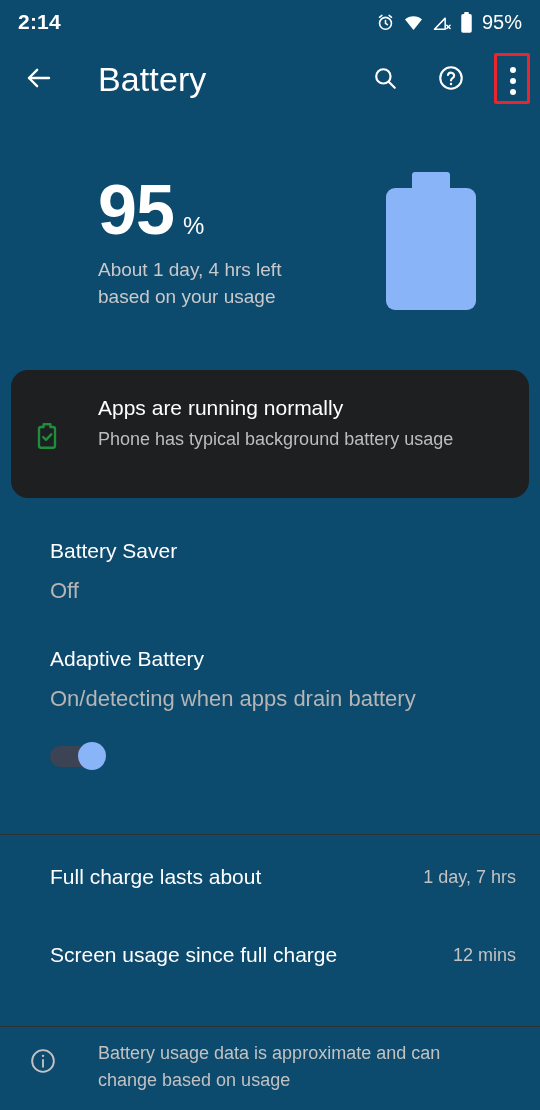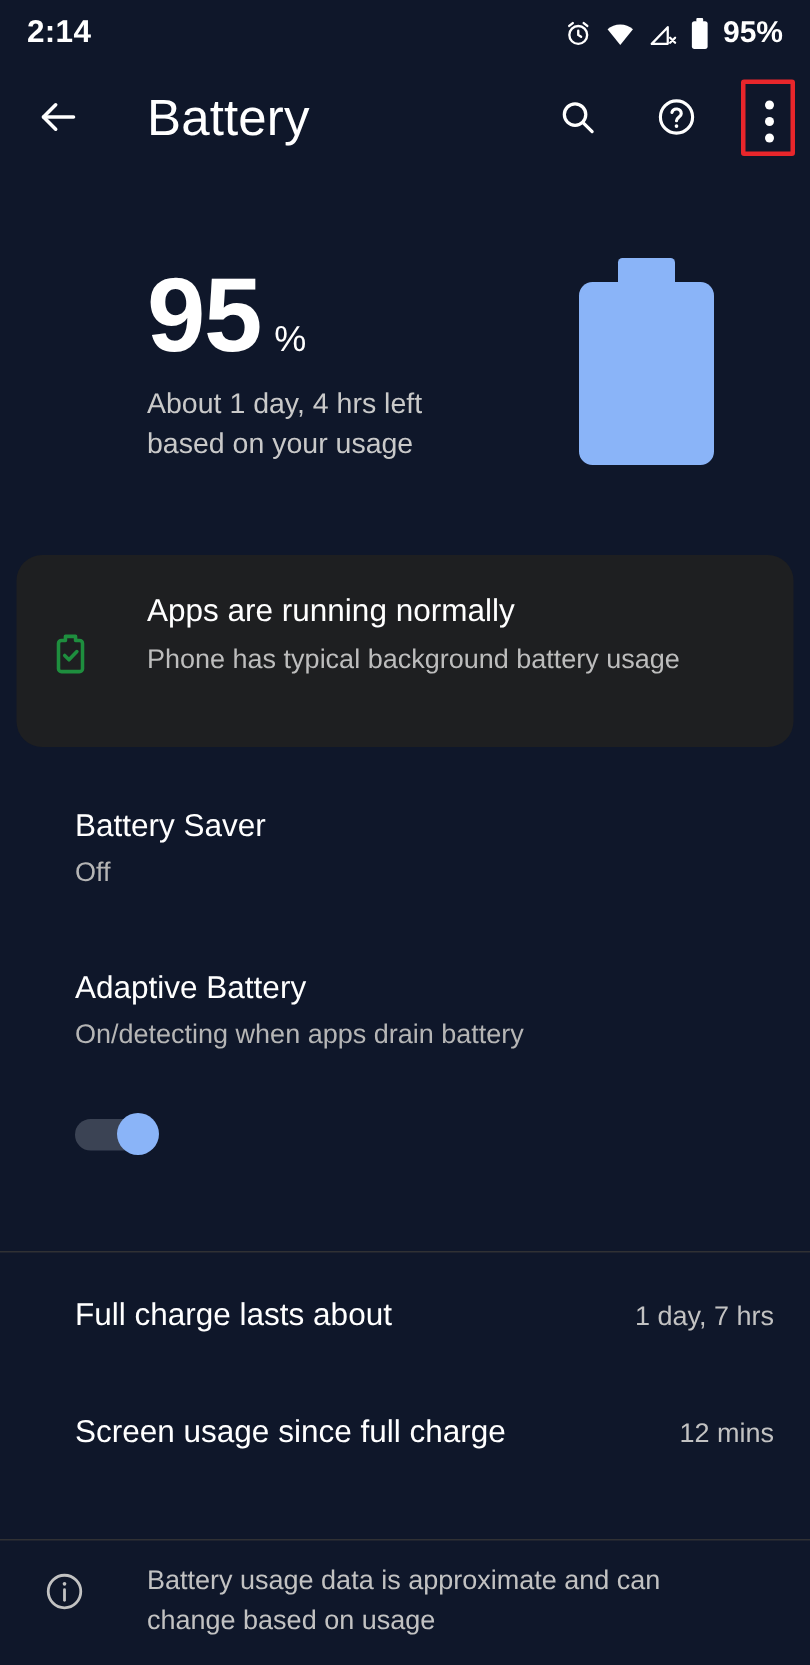--- a/index.html
+++ b/index.html
@@ -12,21 +12,21 @@
     height: 1110px;
     overflow: hidden;
     font-family: "Liberation Sans", sans-serif;
     color: #ffffff;
     -webkit-font-smoothing: antialiased;
   }
   .screen {
     position: relative;
     width: 540px;
     height: 1110px;
-    background: #0f172a;
+    background: #0c4a6e;
   }
 
   
   .status-bar {
     position: absolute;
     top: 0; left: 0;
     width: 540px;
     height: 44px;
     display: flex;
     align-items: center;
@@ -41,21 +41,21 @@
     color: #ffffff;
   }
   .status-right {
     display: flex;
     align-items: center;
     gap: 8px;
   }
   .status-right svg { display: block; }
   .status-battery-pct {
     font-size: 20px;
-    font-weight: bold;
+    font-weight: normal;
     color: #ffffff;
     margin-left: 1px;
   }
 
   
   .app-bar {
     position: absolute;
     top: 48px; left: 0;
     width: 540px;
     height: 64px;
@@ -201,24 +201,24 @@
     box-sizing: border-box;
     padding-left: 50px;
     padding-right: 24px;
   }
   .row-title {
     font-size: 21px;
     color: #ffffff;
     line-height: 30px;
   }
   .row-sub {
-    font-size: 18px;
+    font-size: 22px;
     color: #b5b5b5;
     line-height: 26px;
-    margin-top: 2px;
+    margin-top: 12px;
   }
   .row-flex {
     display: flex;
     align-items: center;
     justify-content: space-between;
   }
   .row-value {
     font-size: 18px;
     color: #c2c2c2;
     white-space: nowrap;

